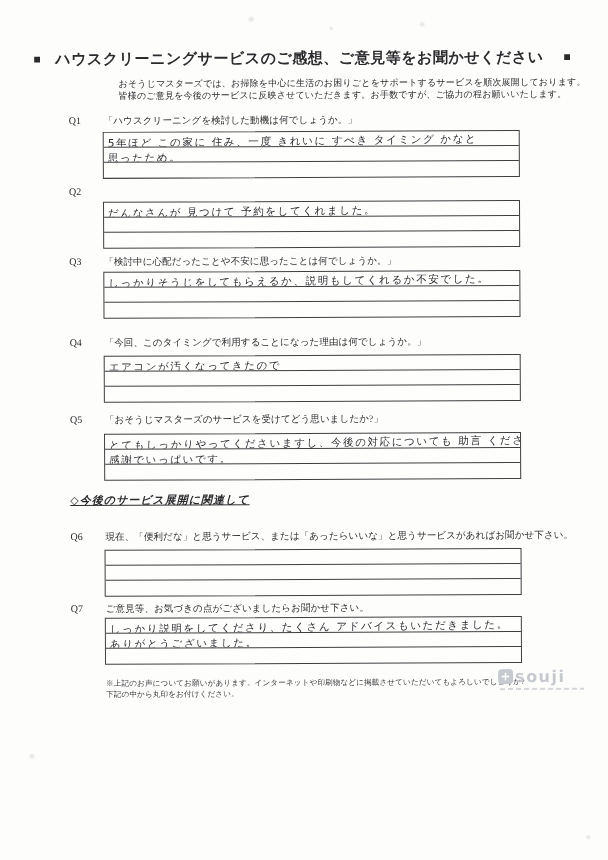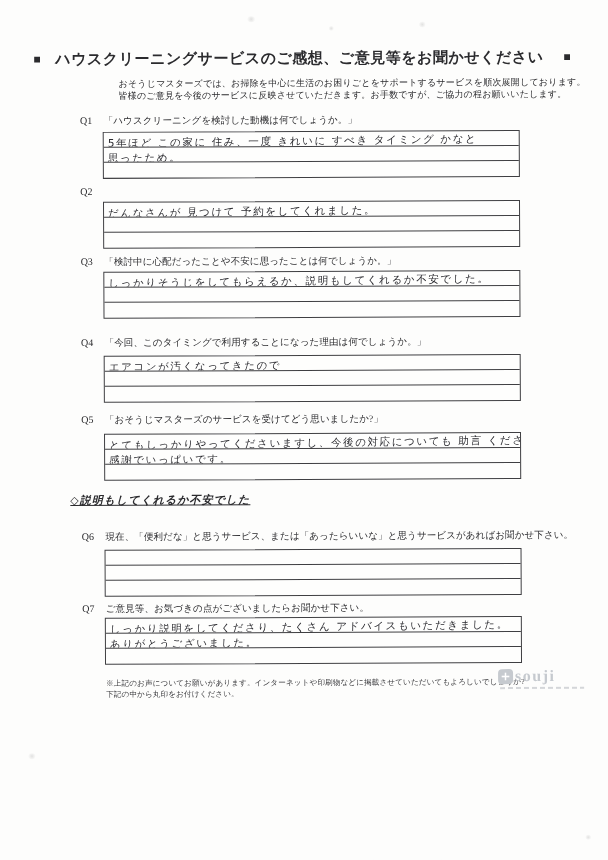--- a/index.html
+++ b/index.html
@@ -52,21 +52,20 @@
     display: flex;
     align-items: baseline;
     font-size: 9.5px;
     white-space: nowrap;
   }
   .q-id {
     width: 35px;
     flex: 0 0 35px;
     font-family: "Liberation Serif", "DejaVu Serif", serif;
     font-size: 10px;
-    text-align: center;
   }
   .q-text { letter-spacing: 0.1px; }
   
   .abox {
     position: absolute;
     left: 104px;
     width: 415px;
     border: 1.3px solid #3f3f42;
     background: rgba(255,255,255,0.4);
   }
@@ -134,21 +133,20 @@
     font-size: 12px;
     font-weight: bold;
     line-height: 15px;
     text-align: center;
     flex: 0 0 15px;
   }
   .logo-text {
     font-size: 16px;
     font-weight: bold;
     letter-spacing: 1.5px;
-    font-family: Liberation Serif, serif;
   }
   .logo-tagline {
     margin-top: 2px;
     margin-left: 2px;
     width: 84px;
     height: 2px;
     background: repeating-linear-gradient(90deg, #d4d6d9 0 5px, transparent 5px 8px);
   }
   
   .speck {
@@ -219,21 +217,21 @@
   <div class="q-row" style="top:413px">
     <span class="q-id">Q5</span>
     <span class="q-text">「おそうじマスターズのサービスを受けてどう思いましたか?」</span>
   </div>
   <div class="abox" style="top:433px">
     <div class="arow"><span class="hand">とてもしっかりやってくださいますし、今後の対応についても 助言 くださり</span></div>
     <div class="arow"><span class="hand">感謝でいっぱいです。</span></div>
     <div class="arow"><span class="hand"></span></div>
   </div>
 
-  <div class="section-heading" style="top:492px">◇説明もしてくれるか不安でした</div>
+  <div class="section-heading" style="top:492px">◇今後のサービス展開に関連して</div>
 
   <div class="q-row" style="top:530px">
     <span class="q-id">Q6</span>
     <span class="q-text">現在、「便利だな」と思うサービス、または「あったらいいな」と思うサービスがあればお聞かせ下さい。</span>
   </div>
   <div class="abox" style="top:549px">
     <div class="arow"><span class="hand"></span></div>
     <div class="arow"><span class="hand"></span></div>
     <div class="arow"><span class="hand"></span></div>
   </div>

